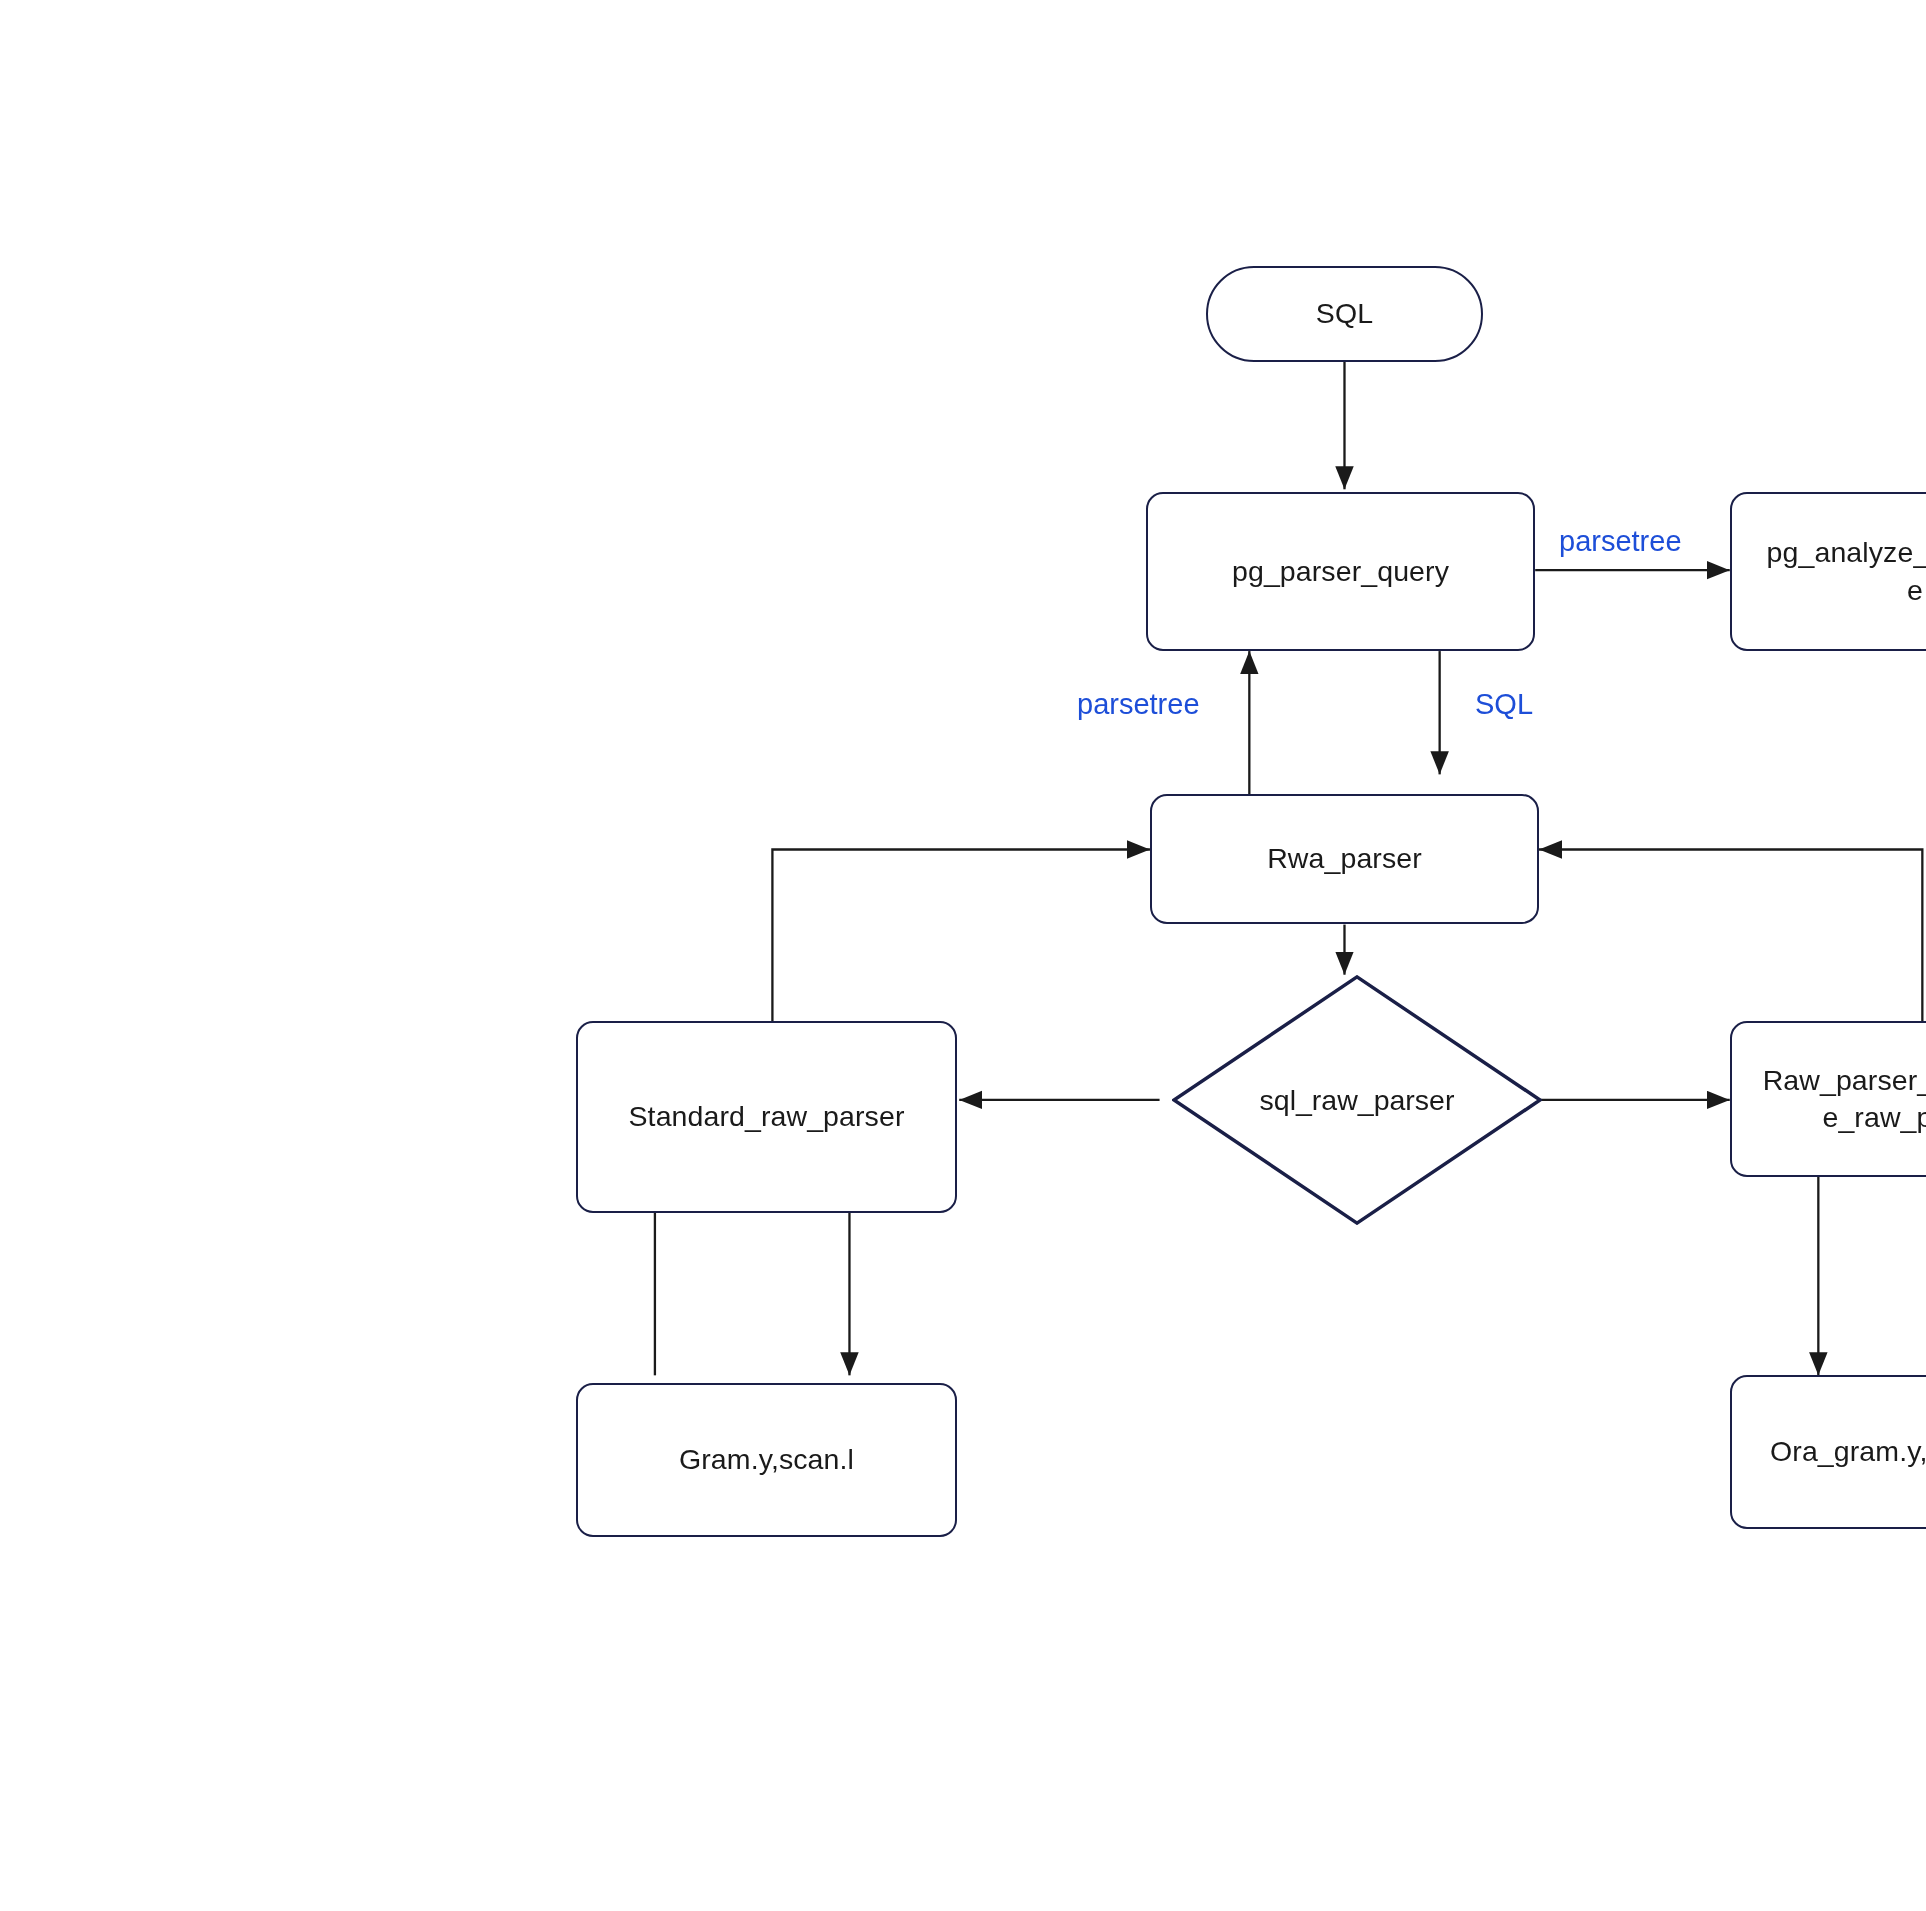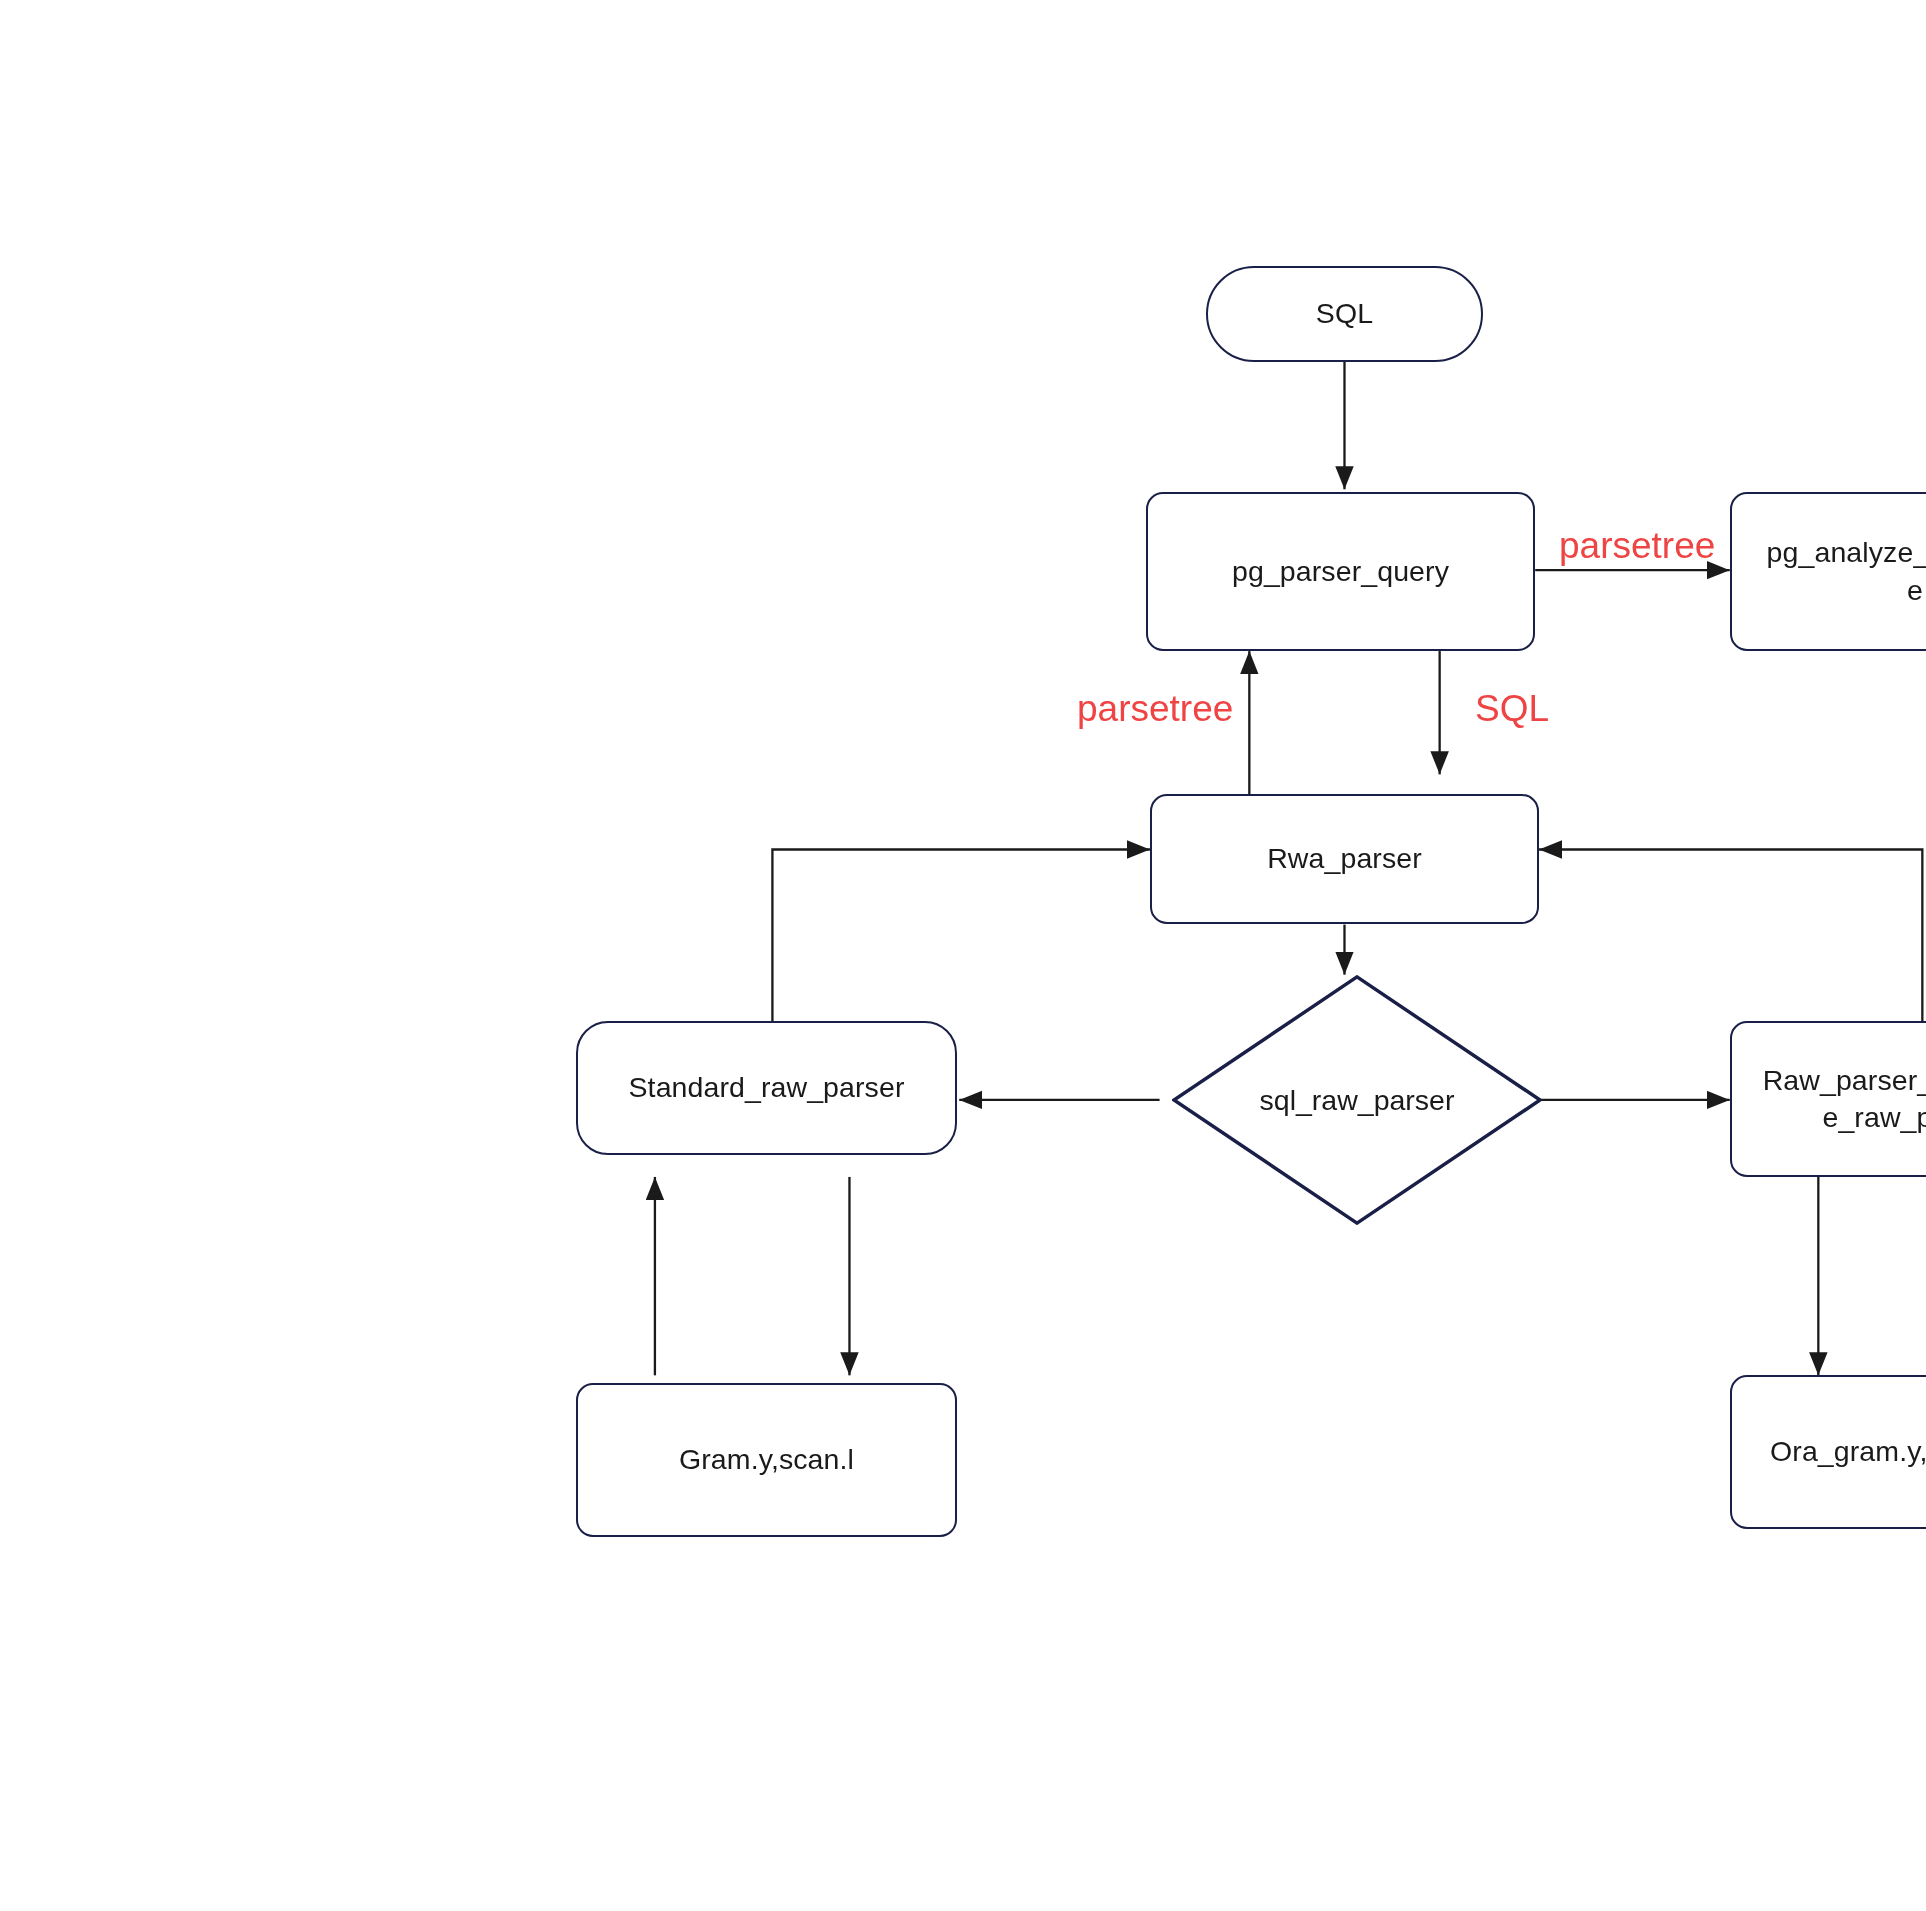--- a/index.html
+++ b/index.html
@@ -15,21 +15,21 @@
         font-size:28.5px;line-height:1.3;letter-spacing:0.1px;padding:0 10px;}
   .node.stadium{border-radius:3852px;}
   .node.plain{border-radius:17px;}
 
   .diamond{position:absolute;box-sizing:border-box;}
   .diamond .dshape{position:absolute;left:0;top:0;width:100%;height:100%;}
   .diamond .dlabel{position:absolute;left:0;top:0;width:100%;height:100%;
        display:flex;align-items:center;justify-content:center;text-align:center;
        color:#1a1a1a;font-size:28.5px;}
 
-  .edge-label{position:absolute;color:#ef4444;font-size:37px;white-space:nowrap;
+  .edge-label{position:absolute;color:#1d4ed8;font-size:29px;white-space:nowrap;
        background:transparent;}
 </style>
 </head>
 <body>
 
 <div id="canvas">
 
   <svg class="edges" viewBox="0 0 7019 4963" xmlns="http://www.w3.org/2000/svg">
     <defs>
       <marker id="ah" markerWidth="12" markerHeight="12" refX="10" refY="4" orient="auto" markerUnits="strokeWidth">
@@ -83,21 +83,21 @@
     <span>Rwa_parser</span>
   </div>
 
   <div class="diamond" style="left:1172px;top:975px;width:370px;height:250px;">
     <svg class="dshape" viewBox="0 0 960 650" preserveAspectRatio="none" xmlns="http://www.w3.org/2000/svg">
       <polygon points="480,5 955,325 480,645 5,325" fill="#ffffff" stroke="#1a1f47" stroke-width="9"></polygon>
     </svg>
     <div class="dlabel">sql_raw_parser</div>
   </div>
 
-  <div class="node plain" style="left:576px;top:1021px;width:381px;height:134px;border-radius:32px;">
+  <div class="node plain" style="left:576px;top:1021px;width:381px;height:192px;">
     <span>Standard_raw_parser</span>
   </div>
 
   <div class="node plain" style="left:1730px;top:1021px;width:370px;height:156px;flex-direction:column;">
     <span>Raw_parser_hook(oracl</span>
     <span>e_raw_parser)</span>
   </div>
 
   <div class="node plain" style="left:576px;top:1375px;width:381px;height:154px;margin-top:8px;">
     <span>Gram.y,scan.l</span>

